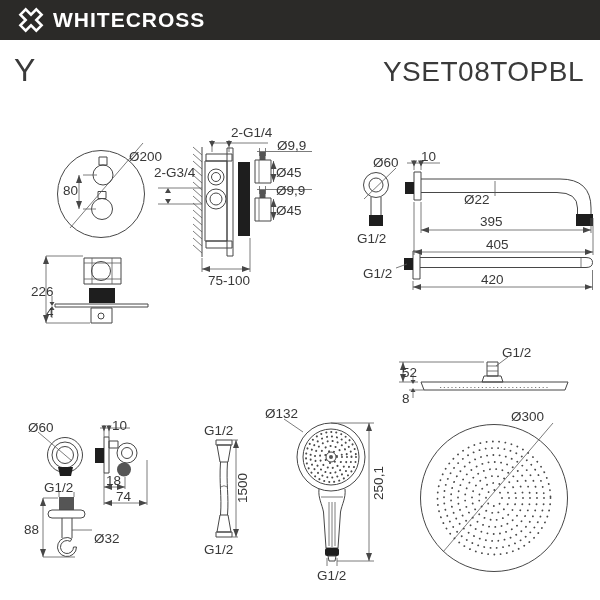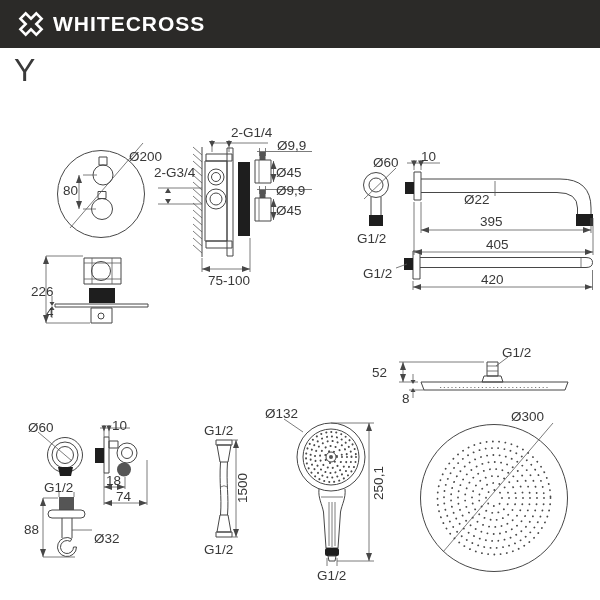--- a/index.html
+++ b/index.html
@@ -1,18 +1,18 @@
 <!DOCTYPE html>
 <html><head>
 <meta charset="utf-8">
 <style>
   html,body{margin:0;padding:0;background:#fff;}
   #stage{position:relative;width:600px;height:600px;background:#ffffff;overflow:hidden;
          font-family:"Liberation Sans", sans-serif;}
-  .hdr{position:absolute;left:0;top:0;width:600px;height:48px;background:#2b2a28;
+  .hdr{position:absolute;left:0;top:0;width:600px;height:40px;background:#2b2a28;
        display:flex;align-items:center;}
   .hdr .logo{margin-left:16px;width:30px;height:30px;flex:0 0 auto;}
   .hdr .brand{color:#fff;font-size:21px;font-weight:bold;letter-spacing:1px;margin-left:7px;}
   .code{position:absolute;left:14px;top:52px;font-size:32px;color:#3a3a3a;}
   .model{position:absolute;right:16px;top:56px;font-size:28px;color:#3a3a3a;letter-spacing:0.5px;}
   svg.draw{position:absolute;left:0;top:0;}
   svg.draw *{vector-effect:non-scaling-stroke;}
   .ln{stroke:#474747;stroke-width:1;fill:none;}
   .thin{stroke:#5a5a5a;stroke-width:0.8;fill:none;}
   .blk{fill:#1e1e1e;stroke:none;}
@@ -30,20 +30,21 @@
   <div class="hdr">
     <svg class="logo" viewBox="-20 -20 40 40">
       <g transform="rotate(45)">
         <path d="M-5,-15 H5 V-5 H15 V5 H5 V15 H-5 V5 H-15 V-5 H-5 Z" fill="none" stroke="#ffffff" stroke-width="3.4" stroke-linejoin="miter"></path>
       </g>
     </svg>
     <span class="brand">WHITECROSS</span>
   </div>
 
   <div class="code">Y</div>
+  <div class="model">YSET08TOPBL</div>
 
   <svg class="draw" width="600" height="600" viewBox="0 0 600 600">
     <defs>
       <marker id="arr" markerUnits="userSpaceOnUse" markerWidth="9" markerHeight="7" refX="8" refY="3" orient="auto-start-reverse">
         <path d="M0,0 L8,3 L0,6 Z" fill="#474747"></path>
       </marker>
     </defs>
 
     <g>
       <circle class="ln" cx="101" cy="194" r="43.5"></circle>
@@ -237,21 +238,21 @@
   <span class="dim" style="left:46px;top:306px">4</span>
   <span class="dim" style="left:373px;top:156px">Ø60</span>
   <span class="dim" style="left:421px;top:150px">10</span>
   <span class="dim" style="left:464px;top:193px">Ø22</span>
   <span class="dim" style="left:480px;top:215px">395</span>
   <span class="dim" style="left:486px;top:238px">405</span>
   <span class="dim" style="left:357px;top:232px">G1/2</span>
   <span class="dim" style="left:363px;top:267px">G1/2</span>
   <span class="dim" style="left:481px;top:273px">420</span>
   <span class="dim" style="left:502px;top:346px">G1/2</span>
-  <span class="dim" style="left:372px;top:366px">52</span>
+  <span class="dim" style="left:402px;top:366px">52</span>
   <span class="dim" style="left:402px;top:392px">8</span>
   <span class="dim" style="left:511px;top:410px">Ø300</span>
   <span class="dim" style="left:28px;top:421px">Ø60</span>
   <span class="dim" style="left:112px;top:419px">10</span>
   <span class="dim" style="left:44px;top:481px">G1/2</span>
   <span class="dim" style="left:106px;top:474px">18</span>
   <span class="dim" style="left:116px;top:490px">74</span>
   <span class="dim" style="left:24px;top:523px">88</span>
   <span class="dim" style="left:94px;top:532px">Ø32</span>
   <span class="dim" style="left:204px;top:424px">G1/2</span>

